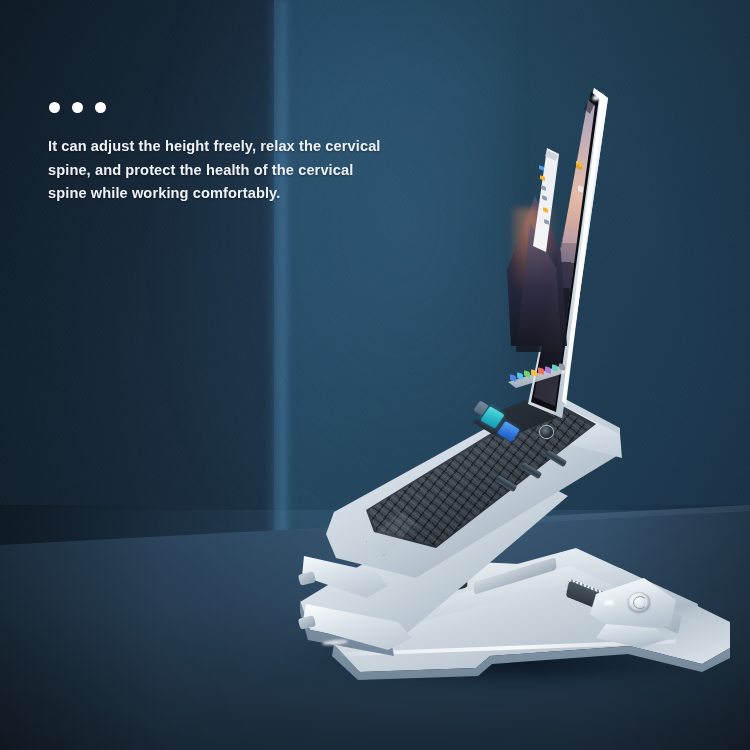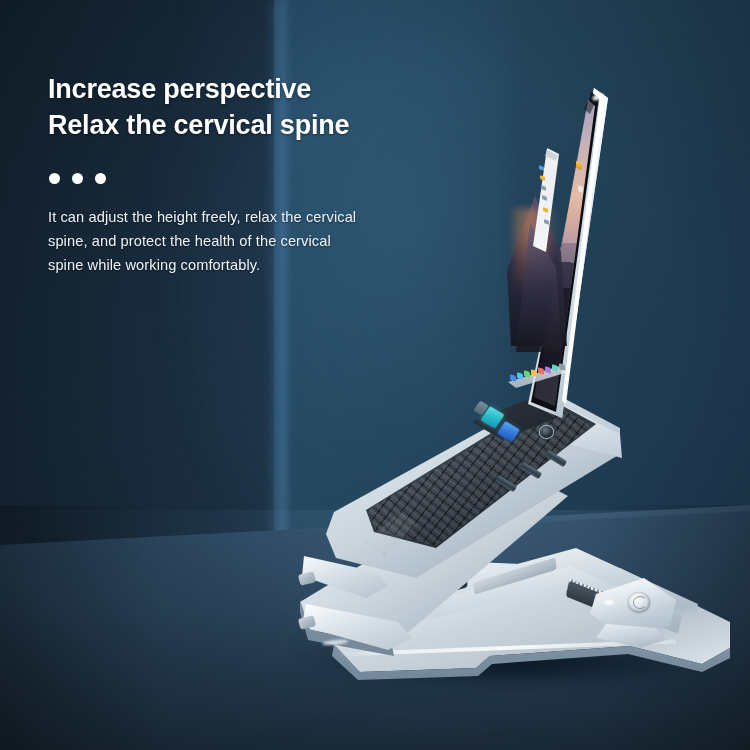--- a/index.html
+++ b/index.html
@@ -79,21 +79,21 @@
     color:#ffffff;font-size:27px;line-height:1.32;font-weight:700;
     letter-spacing:-.2px;
     text-shadow:0 1px 3px rgba(0,0,0,.45);
     white-space:pre-line;
     margin:0;
   }
   .dots{display:flex;gap:12px;margin:30px 0 0 1px;}
   .dots i{display:block;width:11px;height:11px;border-radius:50%;background:#ffffff;}
   .body-copy{
     margin:22px 0 0 0;
-    color:#eef3f8;font-size:14.6px;line-height:1.62;font-weight:400;
+    color:#eef3f8;font-size:14.6px;line-height:1.62;font-weight:700;
     letter-spacing:.1px;
     text-shadow:0 1px 2px rgba(0,0,0,.4);
     white-space:pre-line;
   }
 
   
   .scene{position:absolute;inset:0;z-index:30;}
 
   
   .shadow-main{
@@ -444,22 +444,20 @@
   <div class="wall-corner"></div>
   <div class="wall-glow"></div>
   <div class="wall-texture"></div>
 
   <div class="floor"></div>
   <div class="floor-seam"></div>
   <div class="floor-sheen"></div>
   <div class="floor-vig"></div>
 
   <div class="copy">
-    <h1 class="headline">Increase perspective
-Relax the cervical spine</h1>
 
     <div class="dots">
       <i></i>
       <i></i>
       <i></i>
     </div>
 
     <p class="body-copy">It can adjust the height freely, relax the cervical
 spine, and protect the health of the cervical
 spine while working comfortably.</p>

